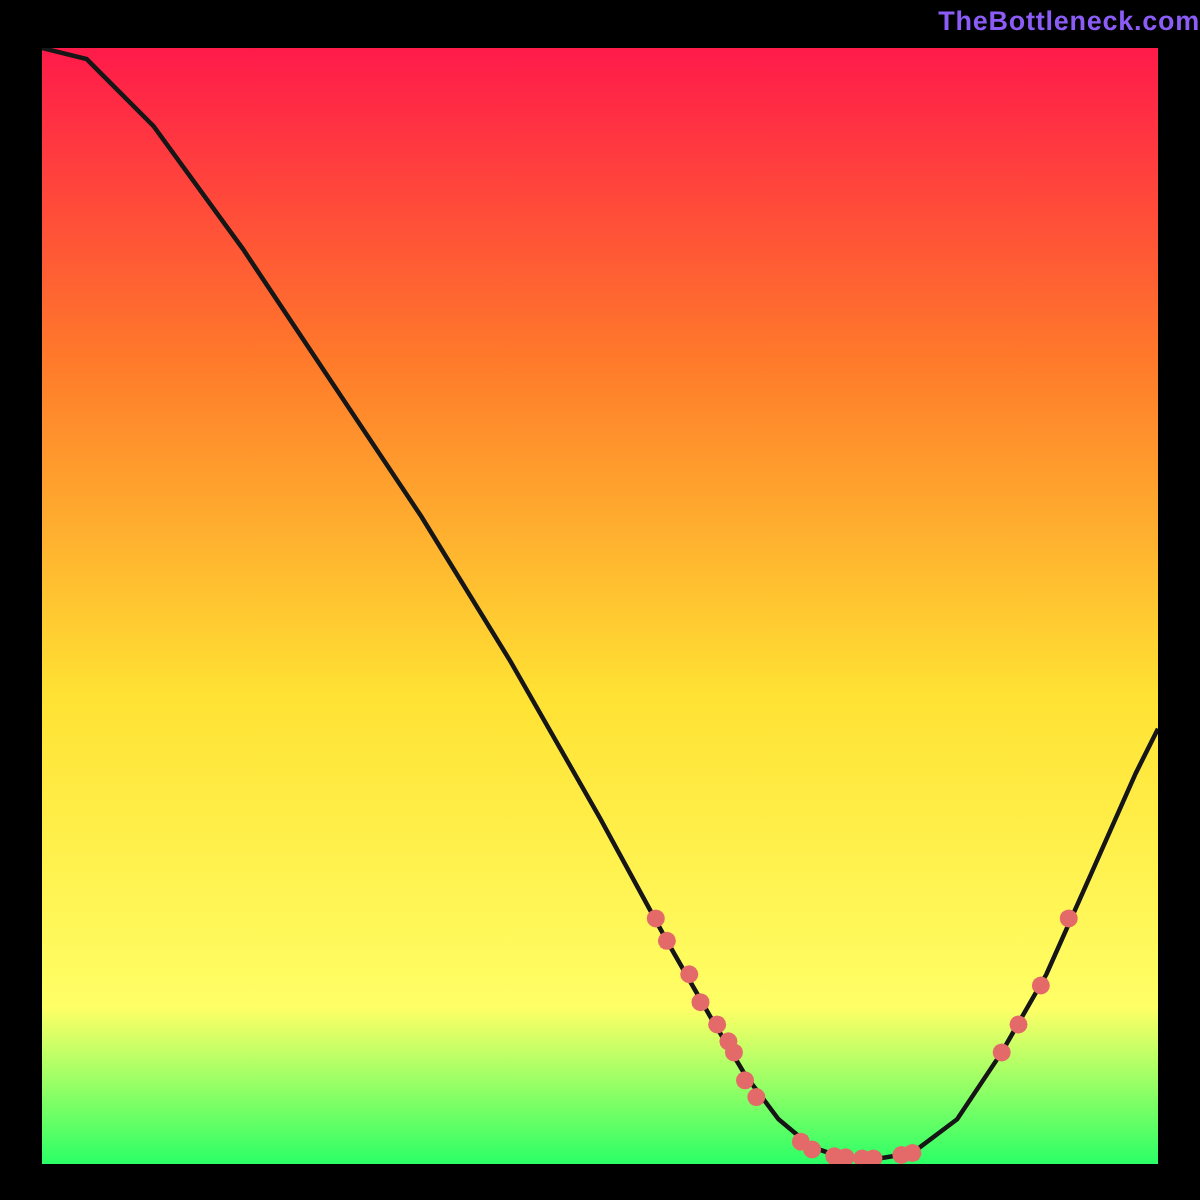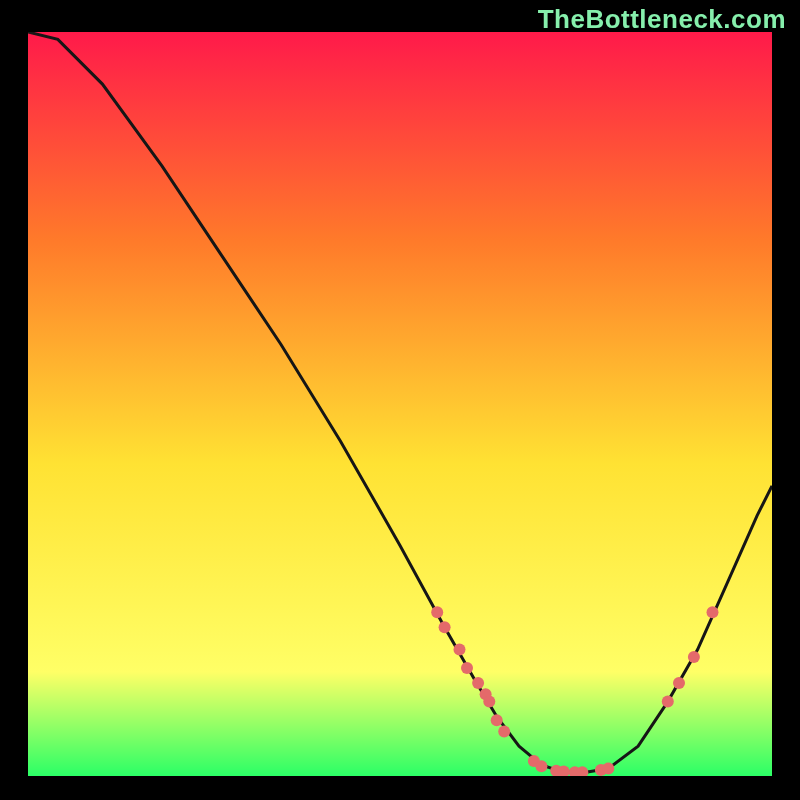--- a/index.html
+++ b/index.html
@@ -13,23 +13,23 @@
   }
   .frame {
     position: relative;
     width: 800px;
     height: 800px;
     background: #000;
   }
   .watermark {
     position: absolute;
     top: 4px;
-    right: 14px;
-    color: #86efac;
-    font-size: 26px;
+    right: 0;
+    color: #8b5cf6;
+    font-size: 18px;
     font-weight: bold;
     letter-spacing: 0.5px;
     user-select: none;
   }
   .plot-wrap {
     position: absolute;
     left: 28px;
     top: 32px;
     width: 744px;
     height: 744px;

